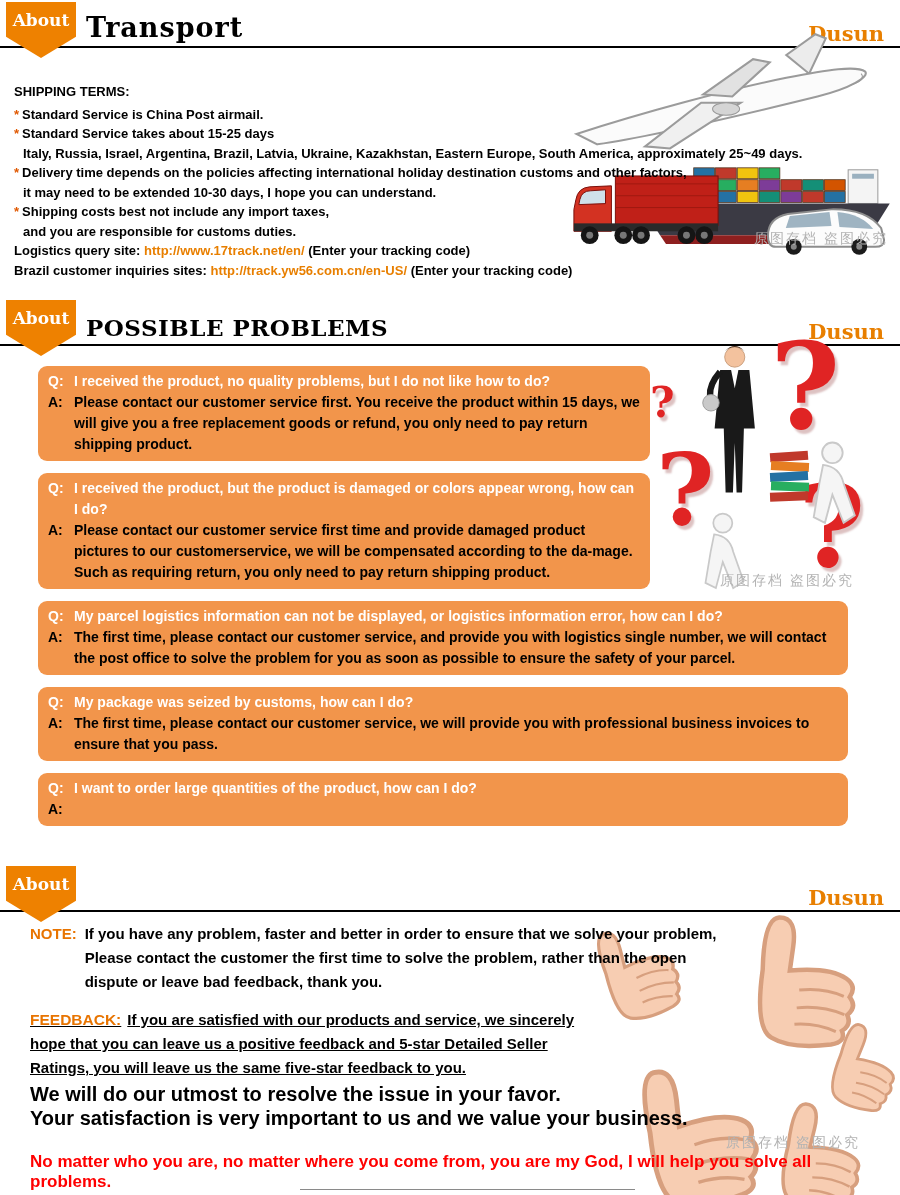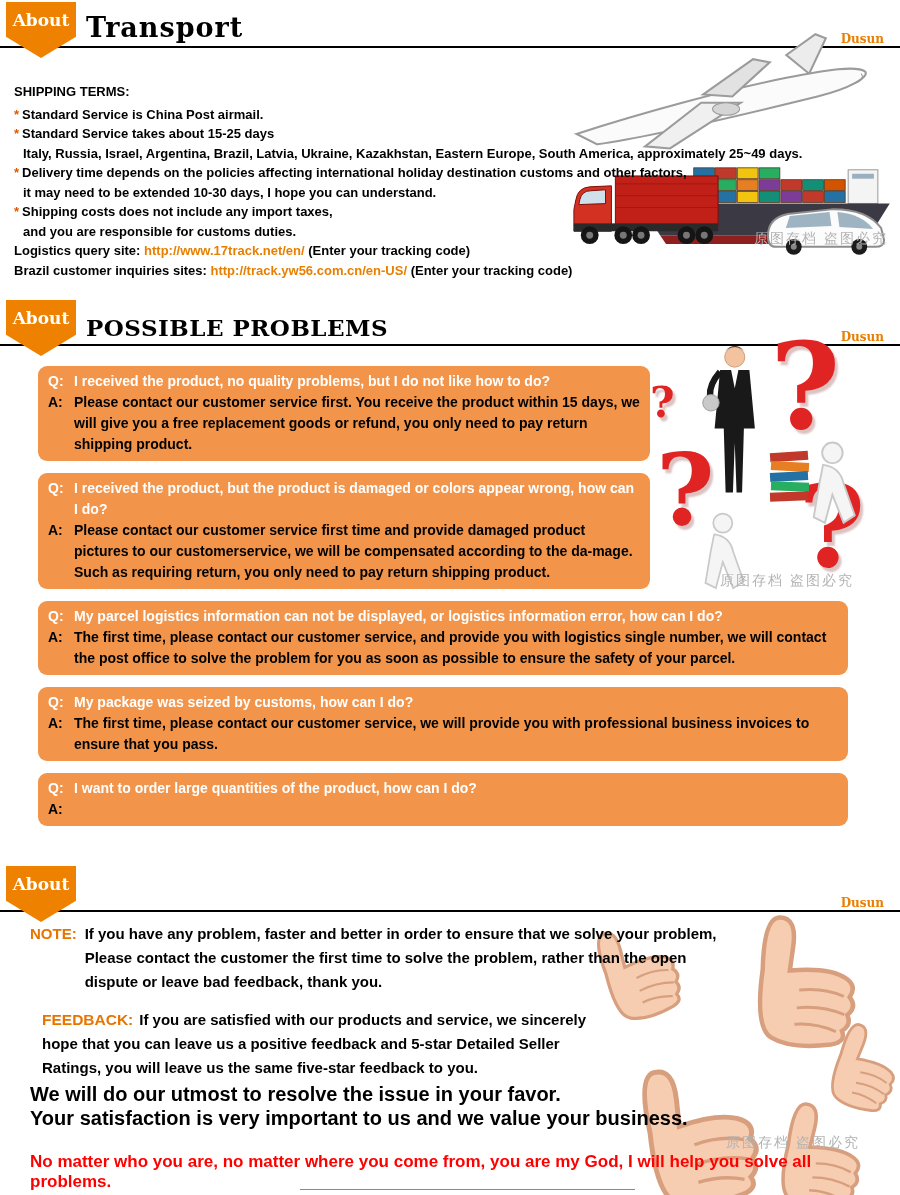--- a/index.html
+++ b/index.html
@@ -10,21 +10,21 @@
   #sec-effort{top:866px;height:327px;}
   .sec-header{position:relative;height:44px;border-bottom:2px solid #000000;}
   .ribbon{position:absolute;left:6px;top:0;width:70px;height:56px;background:#EE8100;
     clip-path:polygon(0 0,100% 0,100% 62%,50% 100%,0 62%);
     color:#fff;text-align:center;font-family:"DejaVu Serif",serif;font-weight:bold;font-size:17px;
     padding-top:8px;z-index:6;box-sizing:border-box;}
   .sec-title{position:absolute;left:86px;bottom:3px;margin:0;font-family:"DejaVu Serif",serif;font-weight:bold;color:#000;}
   #sec-transport .sec-title{font-size:27px;letter-spacing:1px;}
   #sec-problems .sec-title{font-size:23px;letter-spacing:.5px;}
   #sec-effort .sec-title{font-size:21px;}
-  .brand{position:absolute;right:16px;bottom:0;font-family:"DejaVu Serif",serif;font-weight:bold;font-size:12px;color:#E87F00;}
+  .brand{position:absolute;right:16px;bottom:0;font-family:"DejaVu Serif",serif;font-weight:bold;font-size:21px;color:#E87F00;}
   .art{position:absolute;z-index:1;}
   .wm{position:absolute;font-size:14px;color:#b3b3b3;letter-spacing:2px;z-index:5;white-space:nowrap;}
 
   
   .terms{position:absolute;left:14px;top:64px;z-index:4;font-size:13px;font-weight:bold;color:#000;line-height:19.5px;white-space:nowrap;margin-top:16px;}
   .term-head{margin-bottom:3px;}
   .bullet{color:#E05800;margin-right:3px;}
   .indent{padding-left:9px;}
   .link{color:#E87F00;cursor:pointer;}
 
@@ -39,21 +39,21 @@
   .qa-row.a{color:#000;}
   .problem-art{position:absolute;left:650px;top:42px;width:250px;height:262px;z-index:2;}
   .qmark{position:absolute;font-family:"DejaVu Serif",serif;font-weight:bold;color:#e02424;line-height:1;
     text-shadow:3px 4px 2px rgba(120,10,10,.25);}
 
   
   .effort-body{position:absolute;left:30px;top:56px;width:860px;z-index:4;}
   .note{display:flex;margin-bottom:14px;font-size:15px;font-weight:bold;line-height:24px;}
   .note-label{color:#E87400;margin-right:8px;flex:none;font-size:15px;}
   .note-text{width:640px;}
-  .feedback{width:556px;font-size:15px;font-weight:bold;line-height:24px;margin:0 12px 2px;}
+  .feedback{width:556px;font-size:15px;font-weight:bold;line-height:24px;margin:0 0 2px;text-decoration:underline;}
   .fb-label{color:#E87400;margin-right:6px;font-size:15.5px;}
   .closing{font-size:20px;font-weight:bold;line-height:24px;}
   .highlight{position:absolute;left:30px;top:286px;width:862px;font-size:17px;font-weight:bold;color:#FF0000;z-index:5;}
   .thumbs{position:absolute;right:0;top:28px;width:340px;height:290px;z-index:1;}
   .thumbs svg.hand{position:absolute;}
   .bottom-line{position:absolute;left:300px;top:1189px;width:335px;height:1px;background:#8a8a8a;}
 </style>
 </head>
 <body>
 
@@ -73,21 +73,21 @@
     <div class="brand">Dusun</div>
   </header>
 
   <div class="terms">
     <div class="term-head">SHIPPING TERMS:</div>
     <div class="term-line"><span class="bullet">*</span><span>Standard Service is China Post airmail.</span></div>
     <div class="term-line"><span class="bullet">*</span><span>Standard Service takes about 15-25 days</span></div>
     <div class="term-line indent"><span>Italy, Russia, Israel, Argentina, Brazil, Latvia, Ukraine, Kazakhstan, Eastern Europe, South America, approximately 25~49 days.</span></div>
     <div class="term-line"><span class="bullet">*</span><span>Delivery time depends on the policies affecting international holiday destination customs and other factors,</span></div>
     <div class="term-line indent"><span>it may need to be extended 10-30 days, I hope you can understand.</span></div>
-    <div class="term-line"><span class="bullet">*</span><span>Shipping costs does not include any import taxes,</span></div>
+    <div class="term-line"><span class="bullet">*</span><span>Shipping costs best not include any import taxes,</span></div>
     <div class="term-line indent"><span>and you are responsible for customs duties.</span></div>
     <div class="term-line">
       <span>Logistics query site: </span><span class="link">http://www.17track.net/en/</span><span>  (Enter your tracking code)</span>
     </div>
     <div class="term-line">
       <span>Brazil customer inquiries sites: </span><span class="link">http://track.yw56.com.cn/en-US/</span><span>  (Enter your tracking code)</span>
     </div>
   </div>
 
   <svg class="art" viewBox="0 0 300 130" style="left:568px;top:26px;width:312px;height:135px;">

